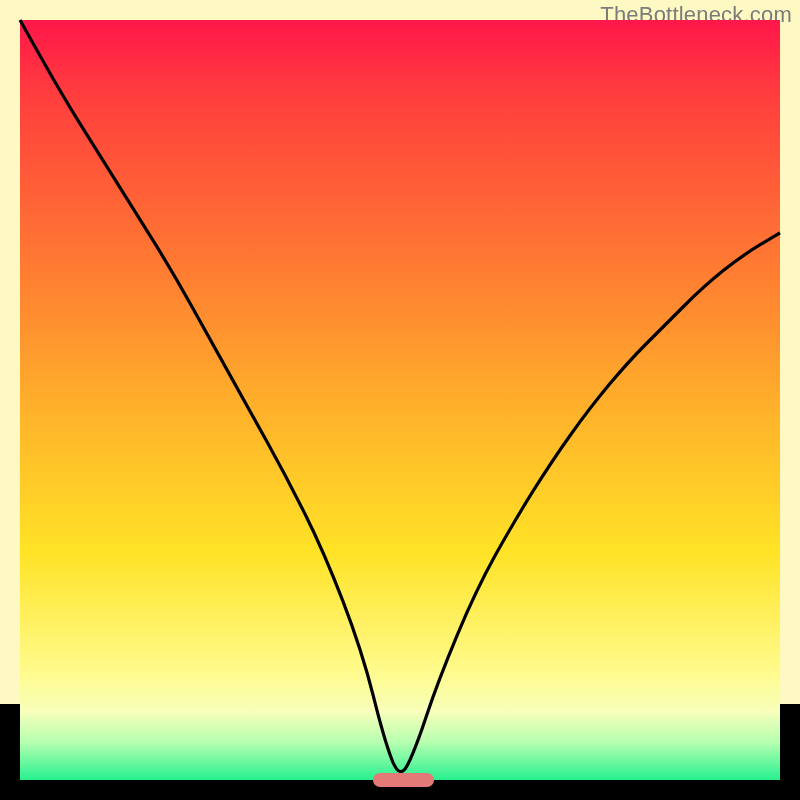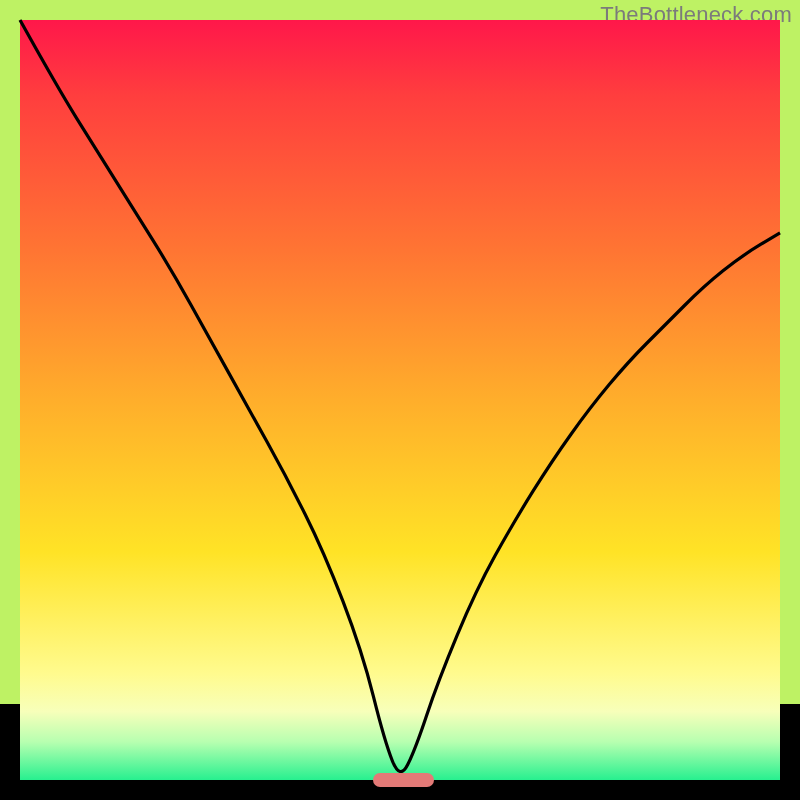--- a/index.html
+++ b/index.html
@@ -8,21 +8,21 @@
     width: 800px;
     height: 800px;
     overflow: hidden;
     background: #000;
     font-family: Arial, Helvetica, sans-serif;
   }
   .frame {
     position: relative;
     width: 800px;
     height: 704px;
-    background: #bef264;
+    background: #fef9c3;
   }
   .plot {
     position: absolute;
     left: 20px;
     top: 20px;
     width: 760px;
     height: 760px;
     
     background: linear-gradient(
       to bottom,

